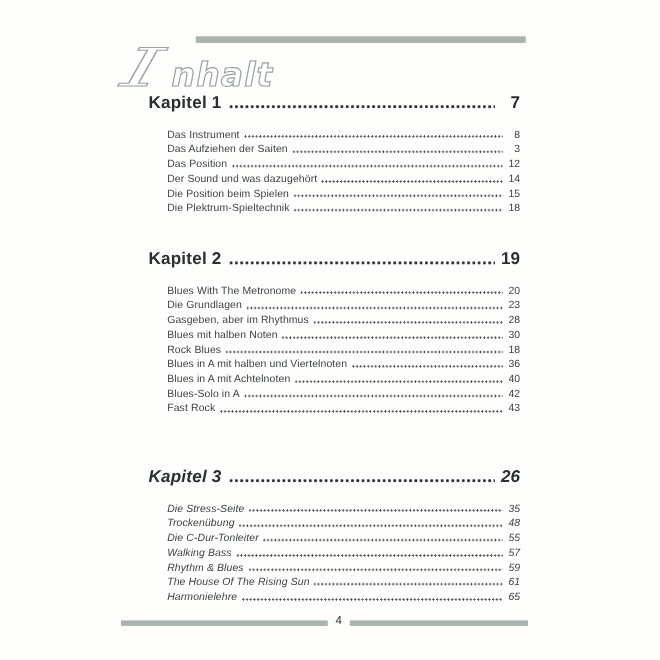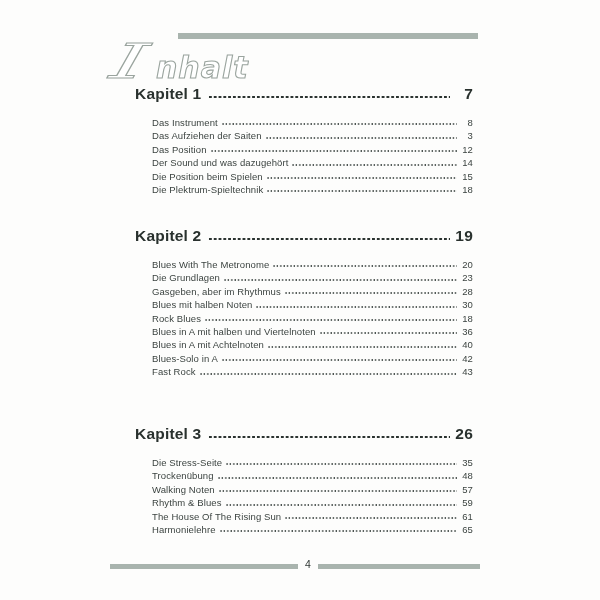--- a/index.html
+++ b/index.html
@@ -13,21 +13,21 @@
   .top-bar {
     position:absolute; left:178px; top:33px; width:300px; height:6px;
     background:#a9b4ae;
   }
 
   .logo-svg { position:absolute; left:104px; top:33px; }
 
   .section { position:absolute; left:135px; width:338px; }
   .sec-0 { top:85px; }
   .sec-1 { top:227px; }
-  .sec-2 { top:425px; }
+  .sec-2 { top:425px;font-style:italic; }
 
   .sec-head {
     display:flex; align-items:baseline;
     font-weight:bold; font-size:15.5px; line-height:18px;
     color:#29312e; letter-spacing:0.2px;
   }
   .sec-head .leader {
     flex:1; height:6px; margin:0 5px 3px 7px; align-self:flex-end;
     background-image:radial-gradient(circle at 2.2px 3px, #29312e 1.25px, rgba(0,0,0,0) 1.5px);
     background-size:4.8px 6px; background-repeat:repeat-x;
@@ -193,23 +193,28 @@
     <span class="entry-page">35</span>
   </div>
 
   <div class="row">
     <span class="entry-title">Trockenübung</span>
     <span class="leader"></span>
     <span class="entry-page">48</span>
   </div>
 
 
-
-  <div class="row">
-    <span class="entry-title">Walking Noten</span>
+  <div class="row">
+    <span class="entry-title">Die C-Dur-Tonleiter</span>
+    <span class="leader"></span>
+    <span class="entry-page">55</span>
+  </div>
+
+  <div class="row">
+    <span class="entry-title">Walking Bass</span>
     <span class="leader"></span>
     <span class="entry-page">57</span>
   </div>
 
   <div class="row">
     <span class="entry-title">Rhythm &amp; Blues</span>
     <span class="leader"></span>
     <span class="entry-page">59</span>
   </div>
 

